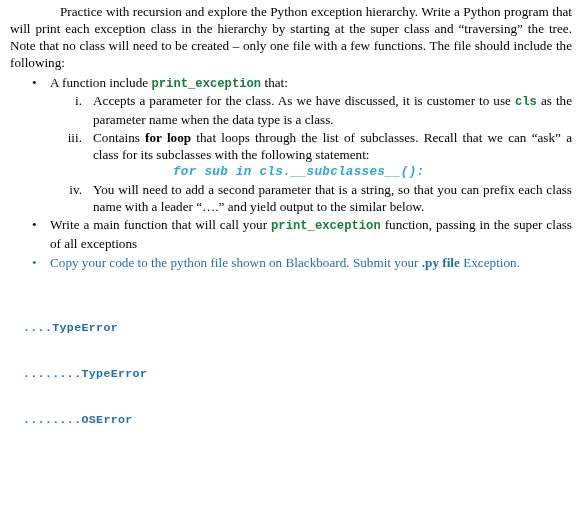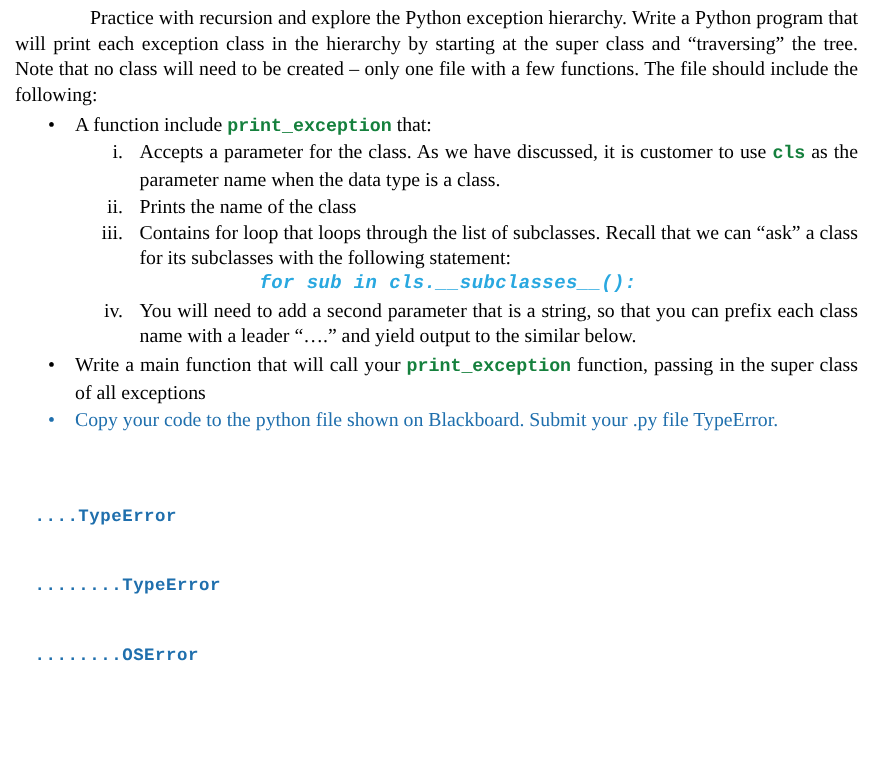--- a/index.html
+++ b/index.html
@@ -89,21 +89,21 @@
     font-family: "Liberation Mono", "DejaVu Sans Mono", monospace;
     font-size: 12.6px;
     font-weight: bold;
     color: #29a8e0;
     margin: 1px 0 1px 0;
     padding-left: 80px;
     letter-spacing: 0.3px;
     white-space: pre;
     font-style: italic;
   }
-  .bold { font-weight: normal; }
+  .bold { font-weight: bold; }
   .blue-text { color: #1f6fad; }
 
   
   .hierarchy {
     margin: 0;
     padding: 18px 0 0 23px;
     font-family: "Liberation Mono", "DejaVu Sans Mono", monospace;
     font-size: 11.6px;
     font-weight: bold;
     color: #1f6fad;
@@ -124,42 +124,39 @@
 
     <li class="bullet-li">
       <span class="bullet-dot">•</span><span>A function include </span><span class="code-inline">print_exception</span><span> that:</span>
 
       <ol class="romans">
 
         <li class="roman-li">
           <span class="roman-mark">i.</span><span>Accepts a parameter for the class.  As we have discussed, it is customer to use </span><span class="code-inline">cls</span><span> as the parameter name when the data type is a class.</span>
         </li>
 
-        <li class="roman-li">
-          <span class="roman-mark">ii.</span><span>Prints the name of the class</span>
-        </li>
 
         <li class="roman-li">
           <span class="roman-mark">iii.</span><span>Contains </span><span class="bold">for loop</span><span> that loops through the list of subclasses.  Recall that we can “ask” a class for its subclasses with the following statement:</span>
           <div class="code-block-line">for sub in cls.__subclasses__():</div>
         </li>
 
         <li class="roman-li">
           <span class="roman-mark">iv.</span><span>You will need to add a second parameter that is a string, so that you can prefix each class name with a leader “….” and yield output to the similar below.</span>
         </li>
 
       </ol>
     </li>
 
     <li class="bullet-li">
       <span class="bullet-dot">•</span><span>Write a main function that will call your </span><span class="code-inline">print_exception</span><span> function, passing in the super class of all exceptions</span>
     </li>
 
     <li class="bullet-li blue-text">
-      <span class="bullet-dot">•</span><span>Copy your code to the python file shown on Blackboard.  Submit your </span><span class="bold">.py file</span><span> TypeError.</span>
+      <span class="bullet-dot">•</span><span>Copy your code to the python file shown on Blackboard.  Submit your </span><span class="bold">.py file</span><span> Exception.</span>
     </li>
 
   </ul>
 
   <div class="hierarchy">
     <div class="hier-line">....TypeError</div>
     <div class="hier-line">........TypeError</div>
     <div class="hier-line">........OSError</div>
     
     

